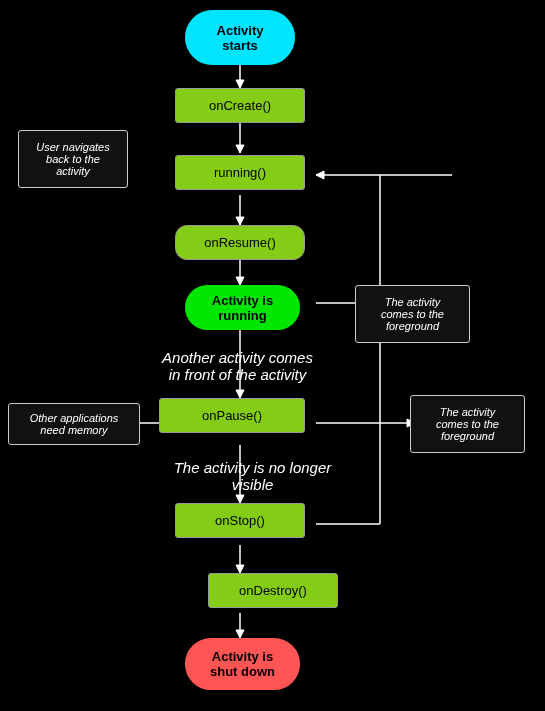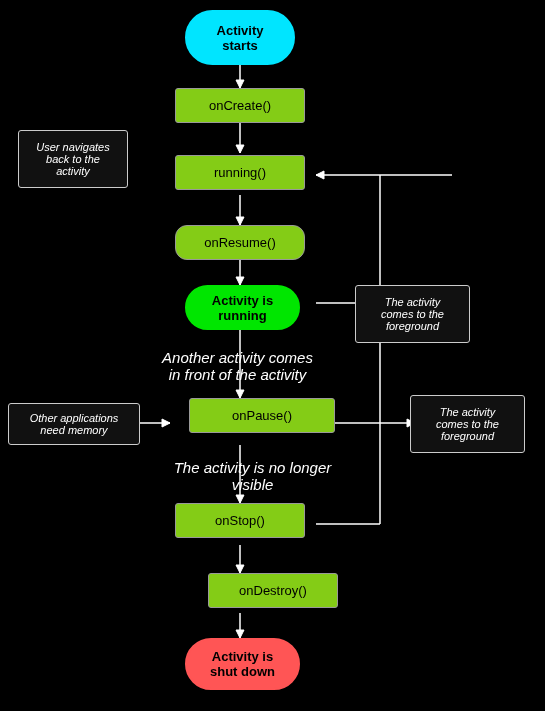--- a/index.html
+++ b/index.html
@@ -167,21 +167,21 @@
   </div>
 
   <div class="node label-box" style="left:410px; top:395px; width:115px; height:58px;">
     <span>The activity<br>comes to the<br>foreground</span>
   </div>
 
   <div class="node label-box" style="left:8px; top:403px; width:132px; height:42px;">
     <span>Other applications<br>need memory</span>
   </div>
 
-  <div class="node rect" style="left:189px; top:398px; width:146px; height:35px;align-items:center;">
+  <div class="node rect" style="left:159px; top:398px; width:146px; height:35px;align-items:center;">
     <span>onPause()</span>
   </div>
 
   <div class="node label-plain" style="left:155px; top:463px; width:195px; height:25px;">
     <span>The activity is no longer visible</span>
   </div>
 
   <div class="node rect" style="left:175px; top:503px; width:130px; height:35px;text-align:center;">
     <span>onStop()</span>
   </div>

